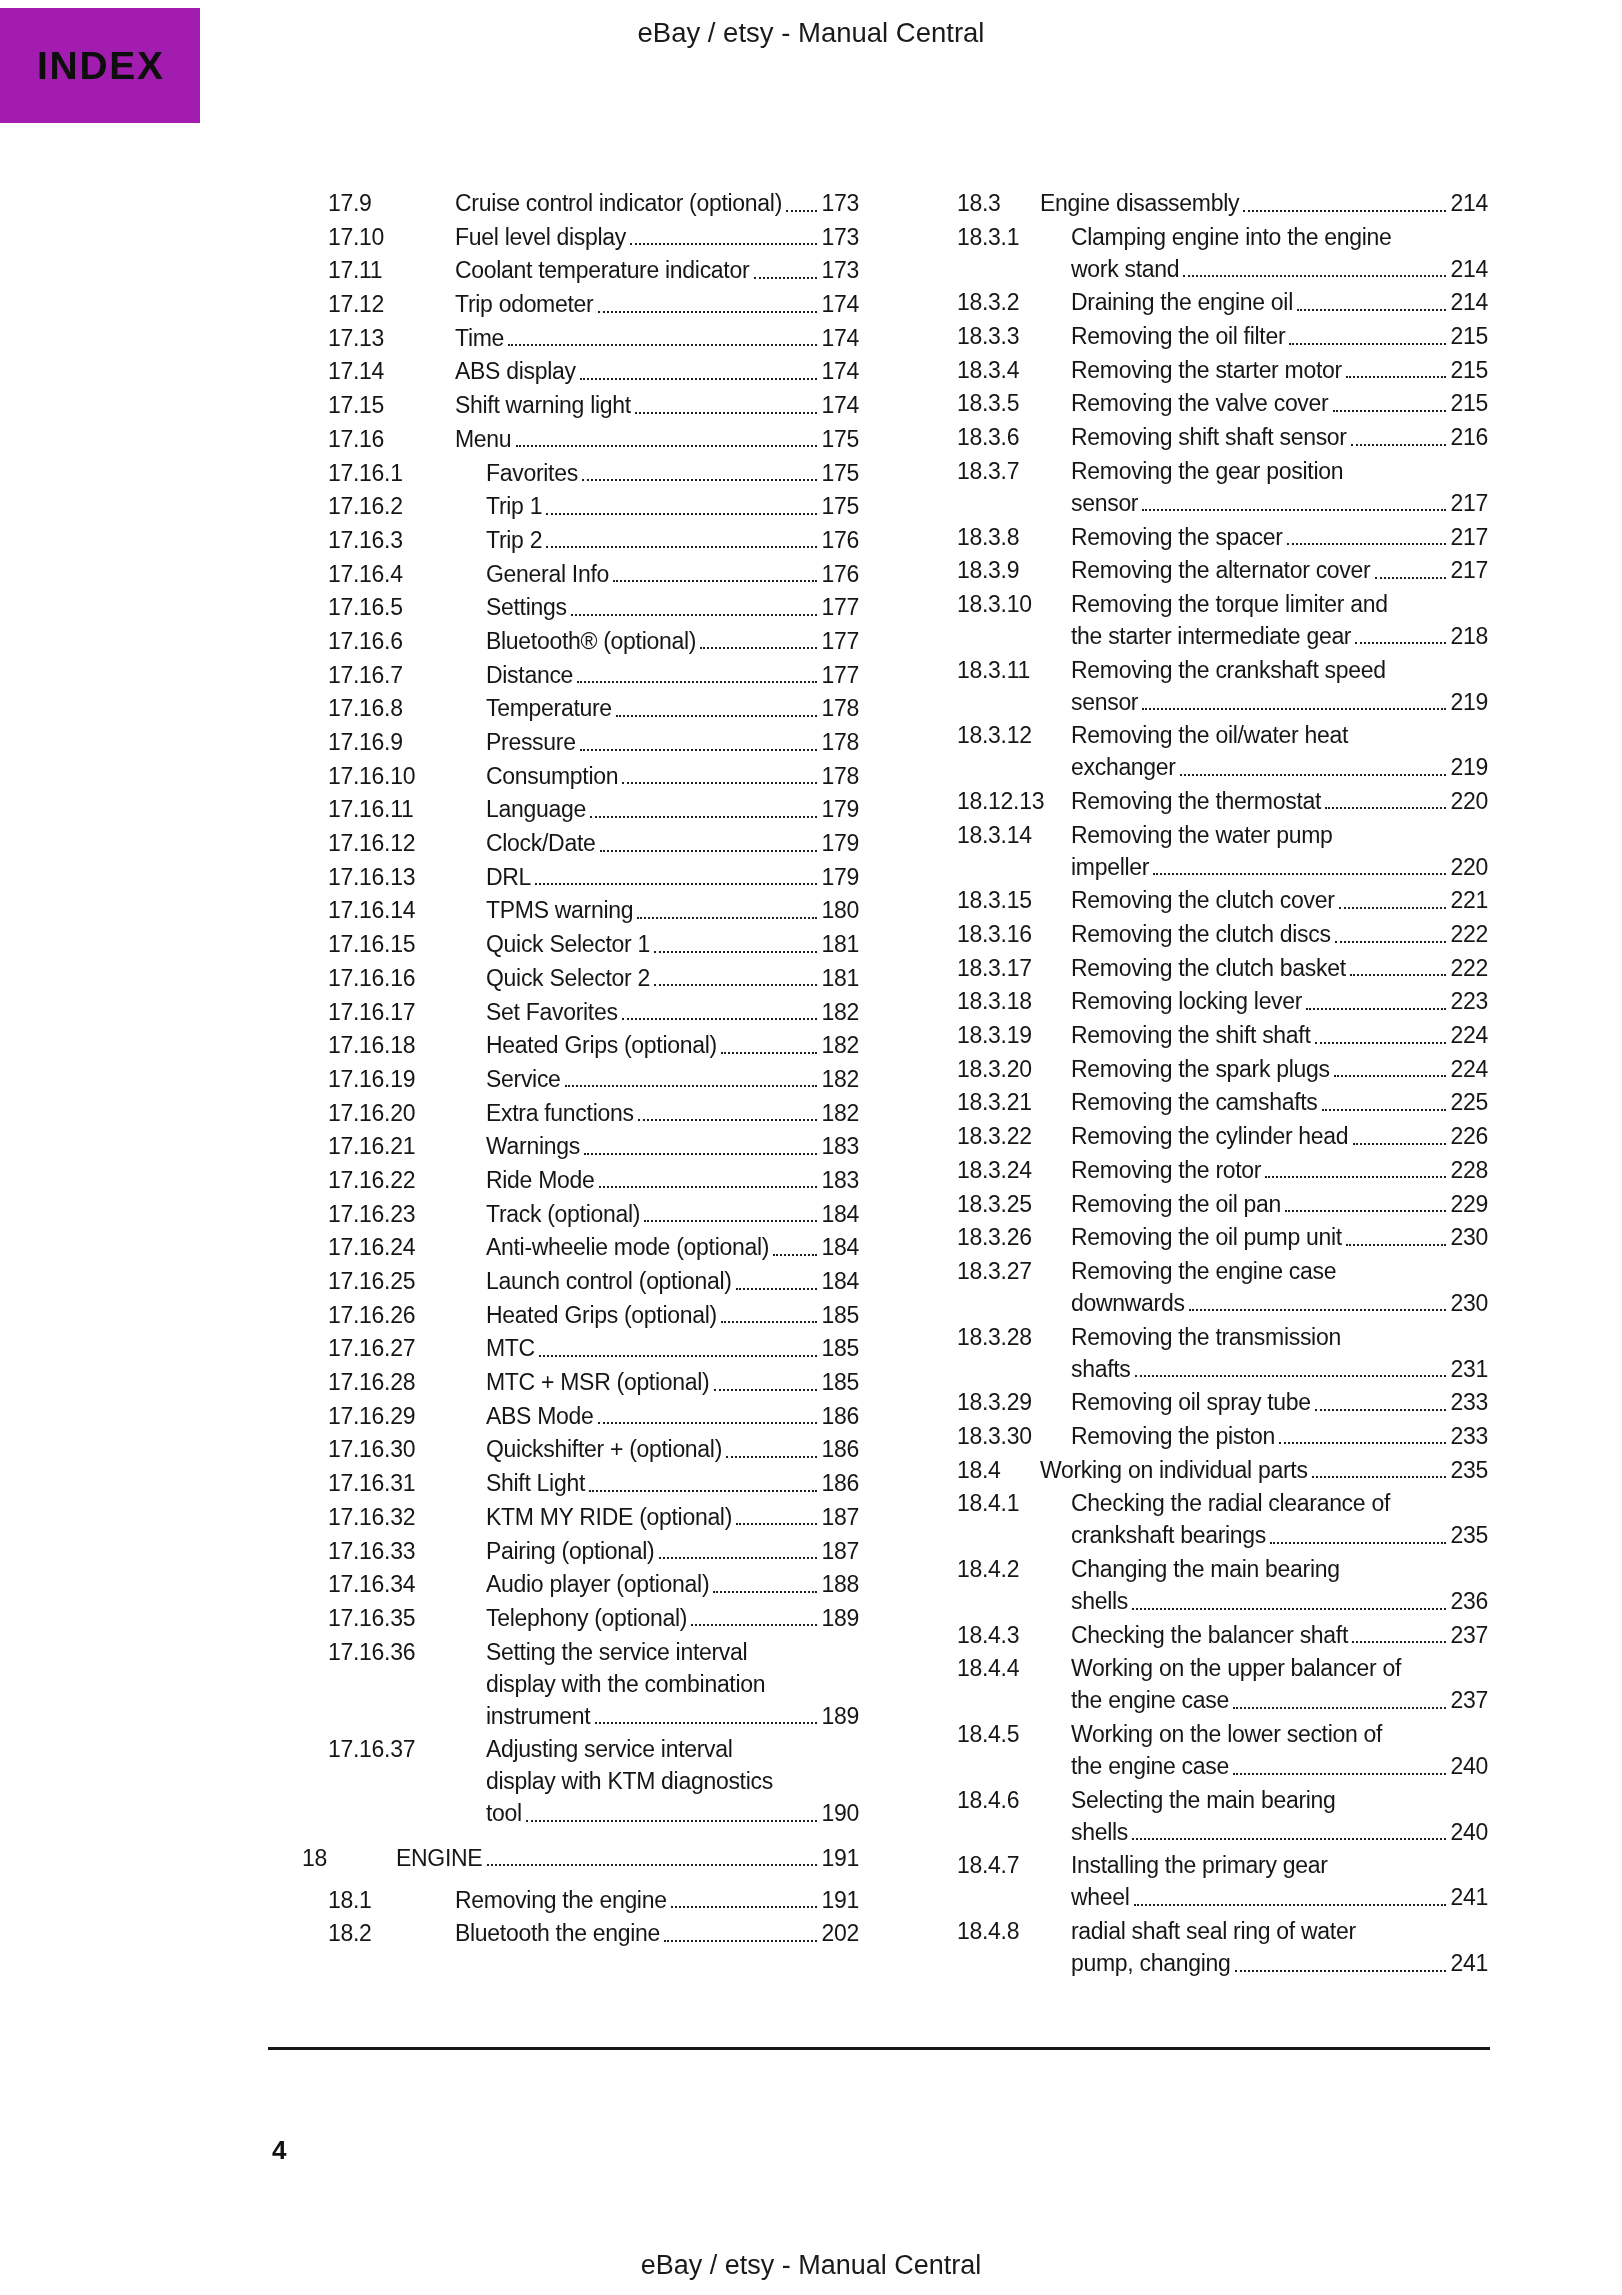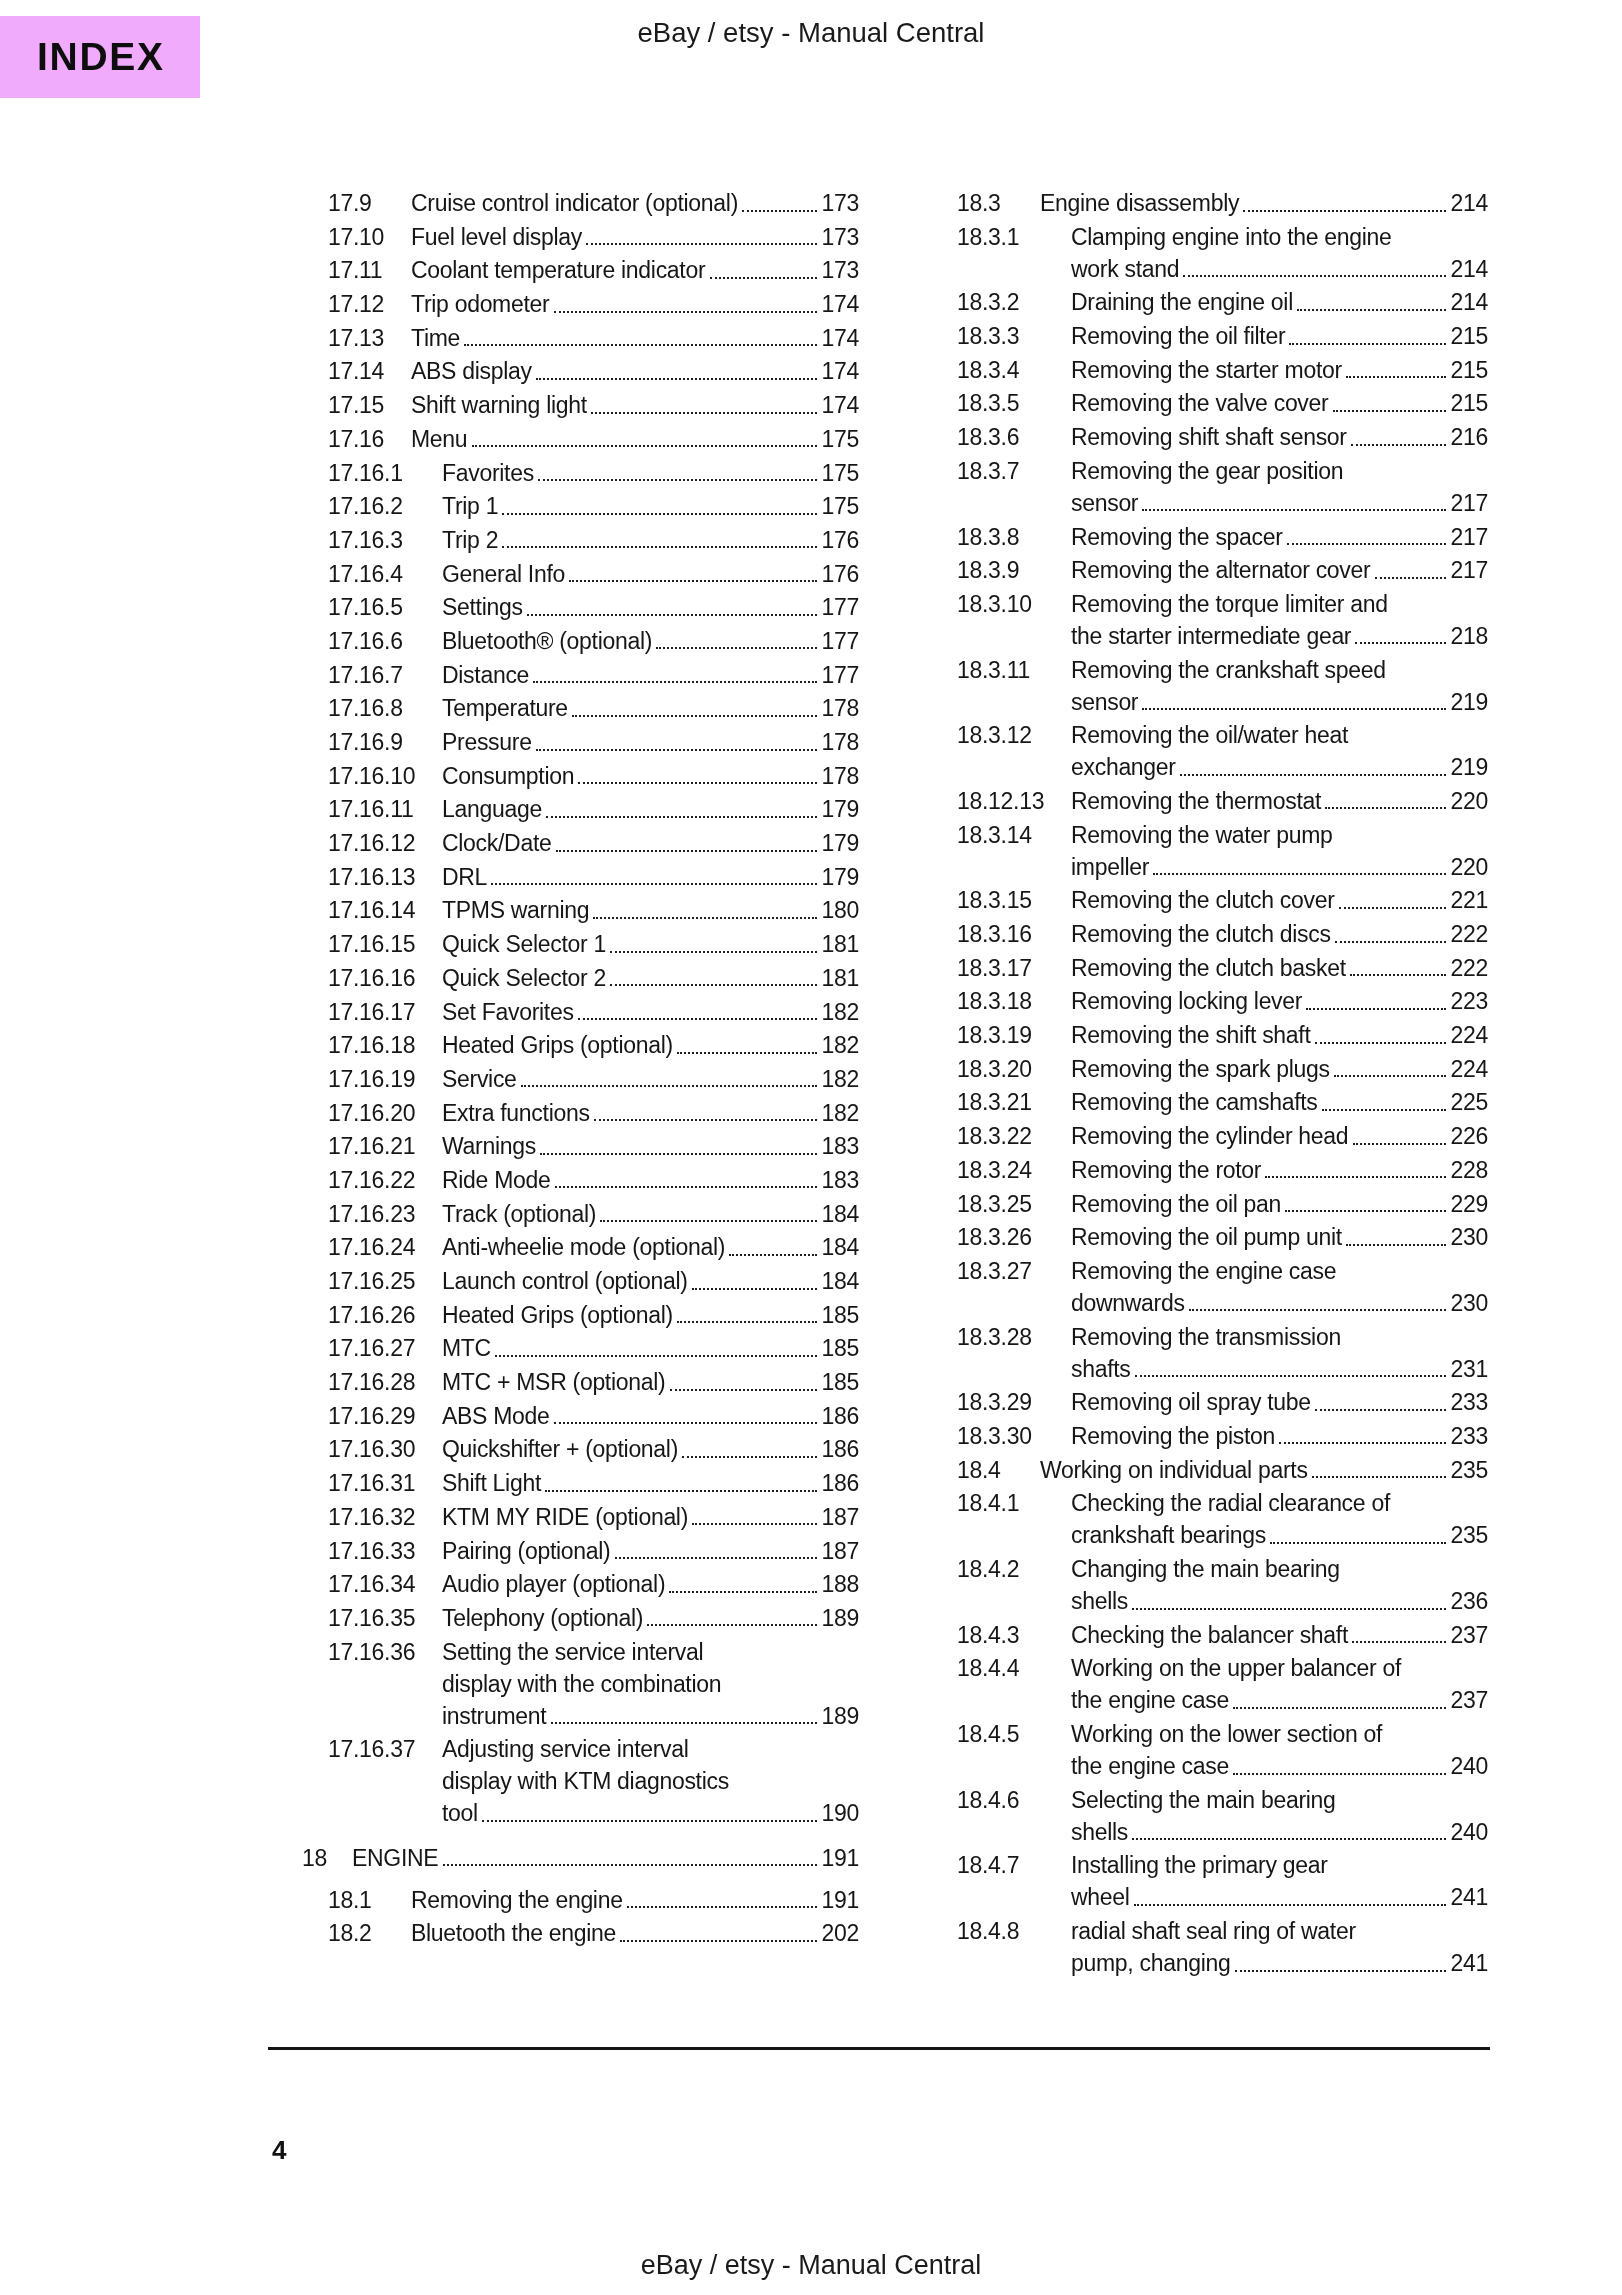--- a/index.html
+++ b/index.html
@@ -3,38 +3,38 @@
 <meta charset="utf-8">
 <style>
   html,body{margin:0;padding:0;}
   body{
     width:1622px;height:2295px;position:relative;background:#ffffff;
     font-family:"Liberation Sans","DejaVu Sans",sans-serif;color:#161616;
     overflow:hidden;
   }
   
   .index-box{
-    position:absolute;left:0;top:16px;width:200px;height:82px;background:#f0abfc;
+    position:absolute;left:0;top:8px;width:200px;height:115px;background:#a21caf;
     display:flex;align-items:center;box-sizing:border-box;padding-left:37px;
   }
   .index-box .index-label{
     font-size:39px;font-weight:bold;letter-spacing:1.7px;color:#0e0e0e;
   }
   .header-title{
     position:absolute;left:0;right:0;top:16.7px;text-align:center;
     font-size:27.5px;color:#1a1a1a;
   }
   
   .toc-col{
     position:absolute;top:187px;font-size:23px;letter-spacing:-0.3px;color:#161616;
   }
   .col-left{left:278px;width:581px;}
   .col-right{left:957px;width:531px;}
   .entry{display:flex;margin-bottom:1.7px;}
-  .col-left .entry{padding-left:50px;}
+  .col-left .entry{padding-left:50px;gap:44px;}
   .col-left .entry.level-chapter{padding-left:0;margin-top:12.5px;margin-bottom:10px;margin-left:24px;}
   .entry .num{flex:0 0 auto;line-height:32px;}
   .level-section .num{width:83px;}
   .level-sub .num{width:114px;}
   .level-chapter .num{width:50px;}
   .entry .content{flex:1 1 auto;min-width:0;}
   .entry .line{line-height:32px;}
   .entry .lastline{display:flex;}
   .entry .line-text{flex:0 0 auto;white-space:nowrap;}
   .entry .leader{

